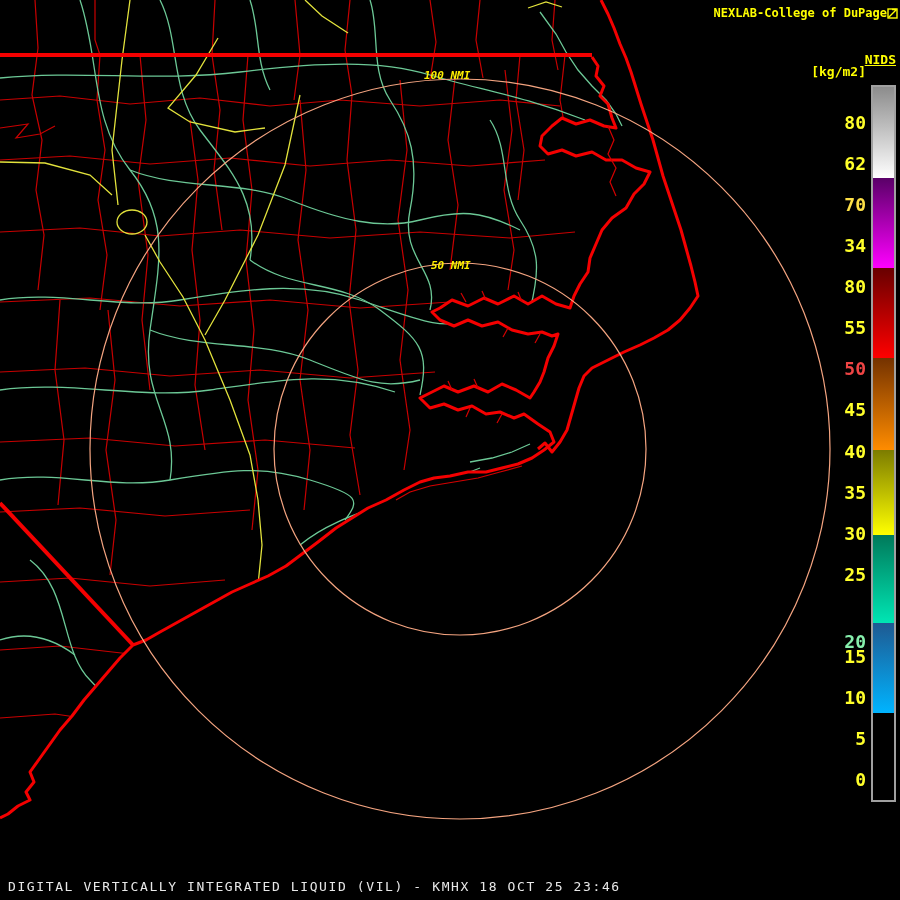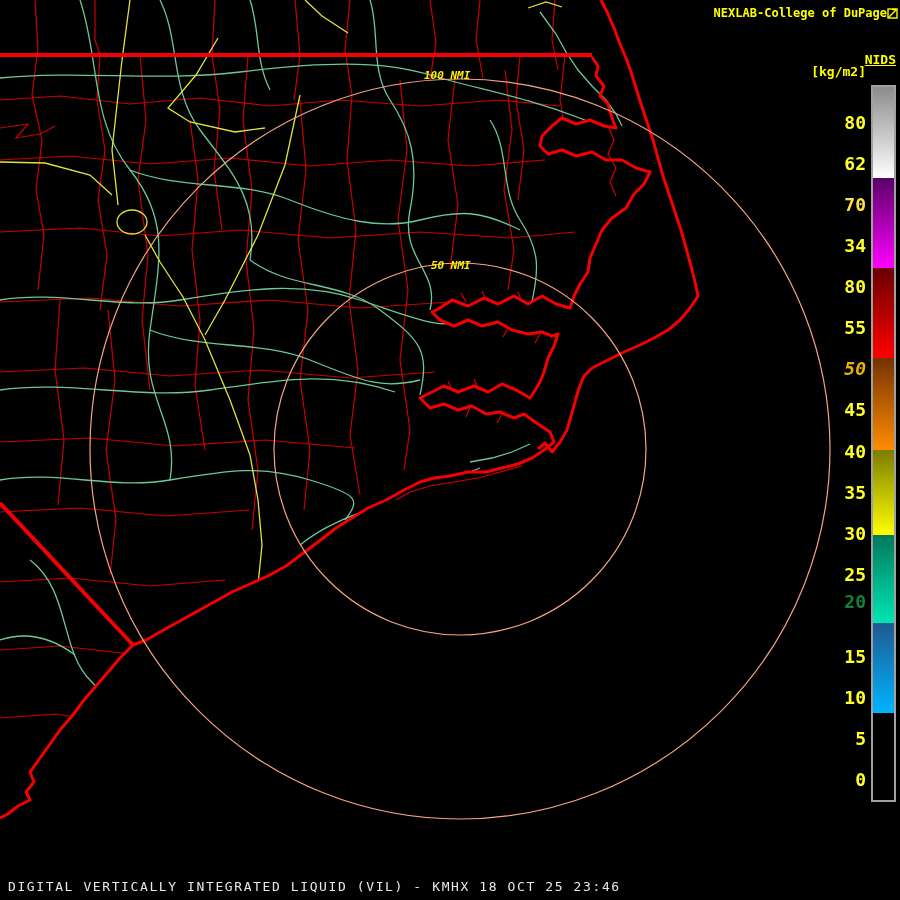--- a/index.html
+++ b/index.html
@@ -170,27 +170,27 @@
   <div id="colorbar" style="border-color: rgb(160, 160, 160);">
     <div id="colorbar-inner" style="background: linear-gradient(rgb(140, 140, 140) 0%, rgb(255, 255, 255) 12.8%, rgb(90, 0, 104) 12.8%, rgb(255, 0, 255) 25.4%, rgb(104, 0, 0) 25.4%, rgb(255, 0, 0) 38%, rgb(116, 50, 0) 38%, rgb(255, 140, 0) 50.9%, rgb(124, 124, 0) 50.9%, rgb(255, 255, 0) 62.8%, rgb(0, 121, 90) 62.8%, rgb(0, 230, 180) 75.2%, rgb(30, 90, 146) 75.2%, rgb(0, 180, 255) 87.8%, rgb(0, 0, 0) 87.8%, rgb(0, 0, 0) 100%);"></div>
   </div>
   <div id="ticks">
       <div class="tick" style="top: 115px; color: rgb(255, 255, 42);">80</div>
       <div class="tick" style="top: 156.062px; color: rgb(255, 255, 42);">62</div>
       <div class="tick" style="top: 197.125px; color: #fde047; margin-left: 12px;">70</div>
       <div class="tick" style="top: 238.188px; color: rgb(255, 255, 42);">34</div>
       <div class="tick" style="top: 279.25px; color: rgb(255, 255, 42);">80</div>
       <div class="tick" style="top: 320.312px; color: rgb(255, 255, 42);">55</div>
-      <div class="tick" style="top: 361.375px; color: #eab308; font-style: italic;">50</div>
+      <div class="tick" style="top: 361.375px; color: #ef4444;">50</div>
       <div class="tick" style="top: 402.438px; color: rgb(255, 255, 42);">45</div>
       <div class="tick" style="top: 443.5px; color: rgb(255, 255, 42);">40</div>
       <div class="tick" style="top: 484.562px; color: rgb(255, 255, 42);">35</div>
       <div class="tick" style="top: 525.625px; color: rgb(255, 255, 42);">30</div>
       <div class="tick" style="top: 566.688px; color: rgb(255, 255, 42);">25</div>
-      <div class="tick" style="top: 594px; color: #15803d;">20</div>
+      <div class="tick" style="top: 634px; color: #86efac;">20</div>
       <div class="tick" style="top: 648.812px; color: rgb(255, 255, 42);">15</div>
       <div class="tick" style="top: 689.875px; color: rgb(255, 255, 42); margin-left: 28px;">10</div>
       <div class="tick" style="top: 730.938px; color: rgb(255, 255, 42);">5</div>
       <div class="tick" style="top: 772px; color: rgb(255, 255, 42);">0</div>
     </div>
 
   <div id="footer-caption">DIGITAL VERTICALLY INTEGRATED LIQUID (VIL) - KMHX 18 OCT 25 23:46</div>
 </div>
 
 </body></html>

